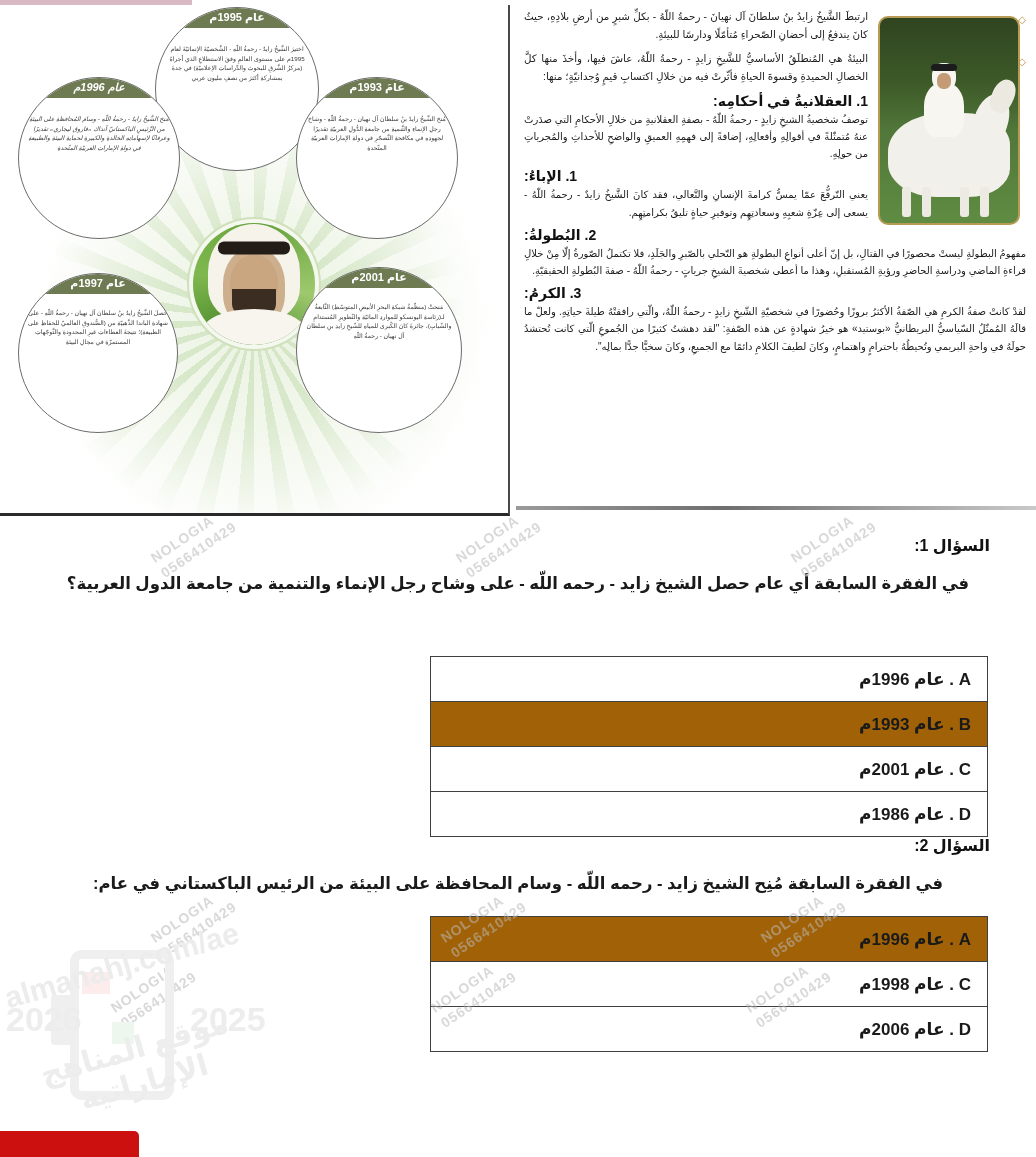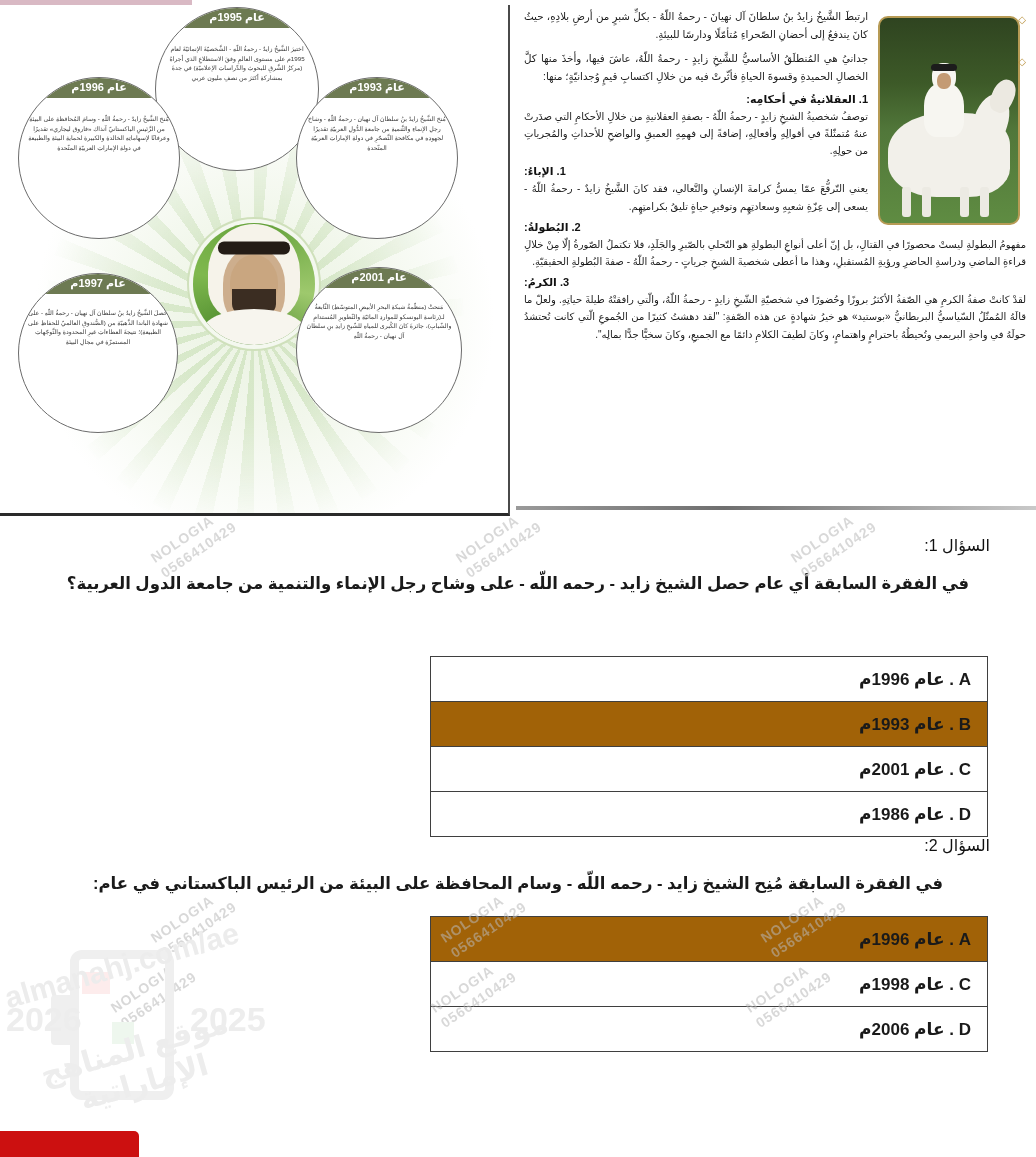--- a/index.html
+++ b/index.html
@@ -110,21 +110,21 @@
   }
   .bubble .btext{
     position:absolute;left:7px;right:7px;
     font-size:6.2px;line-height:1.55;
     color:#3a3a3a;
     text-align:center;
   }
 
   #b1995{left:155px;top:2px;width:164px;height:164px;}
   #b1995 .btext{top:36px;}
-  #b1996{left:18px;top:72px;width:162px;height:162px;}
+  #b1996{left:18px;top:72px;width:162px;height:162px;font-style:italic;}
   #b1996 .btext{top:36px;}
   #b1993{left:296px;top:72px;width:162px;height:162px;}
   #b1993 .btext{top:36px;}
   #b1997{left:18px;top:268px;width:160px;height:160px;}
   #b1997 .btext{top:34px;}
   #b2001{left:296px;top:262px;width:166px;height:166px;}
   #b2001 .btext{top:34px;}
   #b1998{left:156px;top:322px;width:162px;height:162px;}
   #b1998 .btext{top:34px;}
 
@@ -174,35 +174,35 @@
   #panel-right .rp-body{padding:8px 10px 0 8px;}
   .rp-bullet{
     font-size:10.3px;line-height:1.72;color:#1b1b1b;
     text-align:justify;margin:0 0 7px 0;position:relative;
     padding-right:14px;
   }
   .rp-bullet .dia{
     position:absolute;right:0;top:3px;color:#b8913e;font-size:10px;
   }
   .rp-h{
-    font-size:11px;font-weight:bold;color:#111;margin:6px 0 2px 0;
+    font-size:14px;font-weight:bold;color:#111;margin:6px 0 2px 0;
     text-align:right;
   }
   .rp-h.center{text-align:left;}
   .rp-p{
     font-size:10px;line-height:1.72;color:#1b1b1b;text-align:justify;
     margin:0 0 4px 0;
   }
 
   
   #qarea{position:absolute;left:0;top:518px;width:1036px;height:600px;}
 
   .q-title{
     position:absolute;right:46px;
-    font-size:16px;font-weight:normal;color:#111;
+    font-size:16px;font-weight:bold;color:#111;
     direction:rtl;white-space:nowrap;
   }
   .q-stem{
     position:absolute;right:46px;left:46px;
     font-size:16.5px;font-weight:bold;color:#1a1a1a;
     line-height:1.6;direction:rtl;text-align:center;
   }
   .q-stem.two{text-align:center;}
 
   table.opts{
@@ -345,21 +345,21 @@
         <div class="rider-agal"></div>
       </div>
 
       <p class="rp-bullet">
         <span class="dia">◇</span>
         <span>ارتبطَ الشَّيخُ زايدُ بنُ سلطانَ آل نهيانَ - رحمةُ اللّهُ - بكلِّ شبرٍ من أرضِ بلادِهِ، حيثُ كانَ يندفعُ إلى أحضانِ الصّحراءِ مُتأمّلًا ودارسًا للبيئةِ.</span>
       </p>
 
       <p class="rp-bullet">
         <span class="dia">◇</span>
-        <span>جدانيُ هي المُنطلَقُ الأساسيُّ للشَّيخِ زايدٍ - رحمةُ اللّهُ، عاشَ فيها، وأخذَ منها كلَّ الخصالِ الحميدةِ وقسوةَ الحياةِ فأثّرتْ فيه من خلالِ اكتسابِ قيمٍ وُجدانيّةٍ؛ منها:</span>
+        <span>البيئةُ هي المُنطلَقُ الأساسيُّ للشَّيخِ زايدٍ - رحمةُ اللّهُ، عاشَ فيها، وأخذَ منها كلَّ الخصالِ الحميدةِ وقسوةَ الحياةِ فأثّرتْ فيه من خلالِ اكتسابِ قيمٍ وُجدانيّةٍ؛ منها:</span>
       </p>
 
       <div class="rp-h">1. العقلانيةُ في أحكامِه:</div>
       <p class="rp-p">توصفُ شخصيةُ الشيخِ زايدٍ - رحمةُ اللّهُ - بصفةِ العقلانيةِ من خلالِ الأحكامِ التي صدَرتْ عنهُ مُتمثّلةً في أقوالِهِ وأفعالِهِ، إضافةً إلى فهمِهِ العميقِ والواضحِ للأحداثِ والمُجرياتِ من حولِهِ.</p>
 
       <div class="rp-h center">1. الإباءُ:</div>
       <p class="rp-p">يعني التّرفُّعَ عمّا يمسُّ كرامةَ الإنسانِ والتَّعالي، فقد كانَ الشَّيخُ زايدٌ - رحمةُ اللّهُ - يسعى إلى عِزّةِ شعبِهِ وسعادتِهِم وتوفيرِ حياةٍ تليقُ بكرامتِهِم.</p>
 
       <div class="rp-h center">2. البُطولةُ:</div>
       <p class="rp-p">مفهومُ البطولةِ ليستْ محصورًا في القتالِ، بل إنّ أعلى أنواعِ البطولةِ هو التّحلي بالصّبرِ والجَلَدِ، فلا تكتملُ الصّورةُ إلّا مِنْ خلالِ قراءةِ الماضي ودراسةِ الحاضرِ ورؤيةِ المُستقبلِ، وهذا ما أعطى شخصيةَ الشيخِ جرياتٍ - رحمةُ اللّهُ - صفةَ البُطولةِ الحقيقيّةِ.</p>

